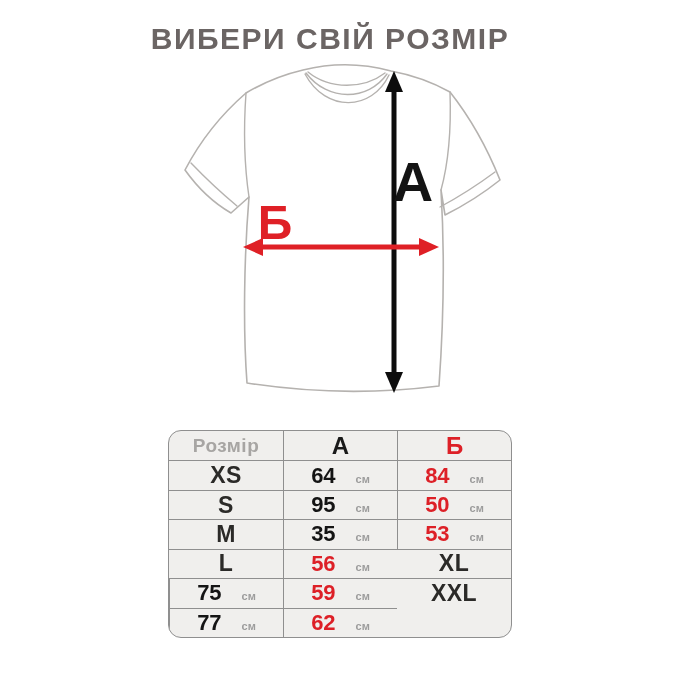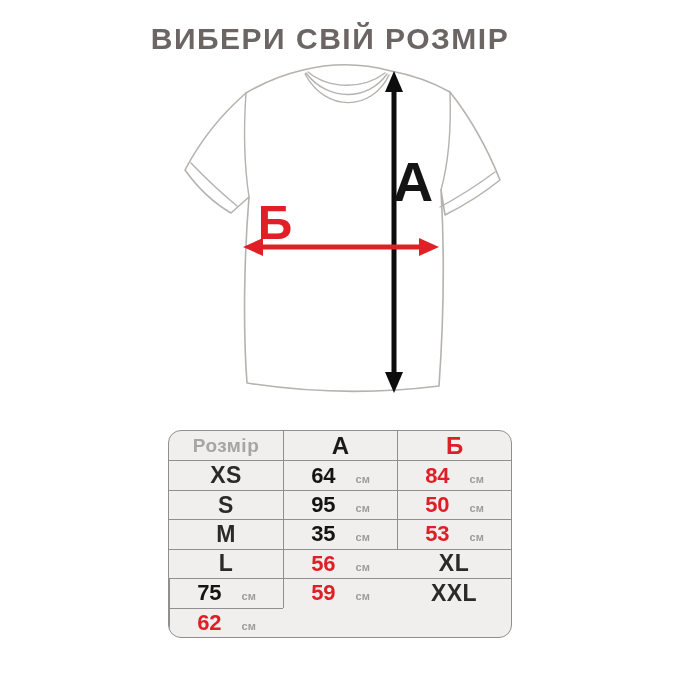--- a/index.html
+++ b/index.html
@@ -139,15 +139,18 @@
     <span><span class="val val-a">75</span><span class="unit">см</span></span>
   </div>
   <div class="cell bt bl">
     <span><span class="val val-b">59</span><span class="unit">см</span></span>
   </div>
 
   <div class="cell bt">
     <span class="size-label">XXL</span>
   </div>
   <div class="cell bt bl">
+    <span><span class="val val-a">77</span><span class="unit">см</span></span>
+  </div>
+  <div class="cell bt bl">
     <span><span class="val val-b">62</span><span class="unit">см</span></span>
   </div>
 </div>
 
 </body></html>

